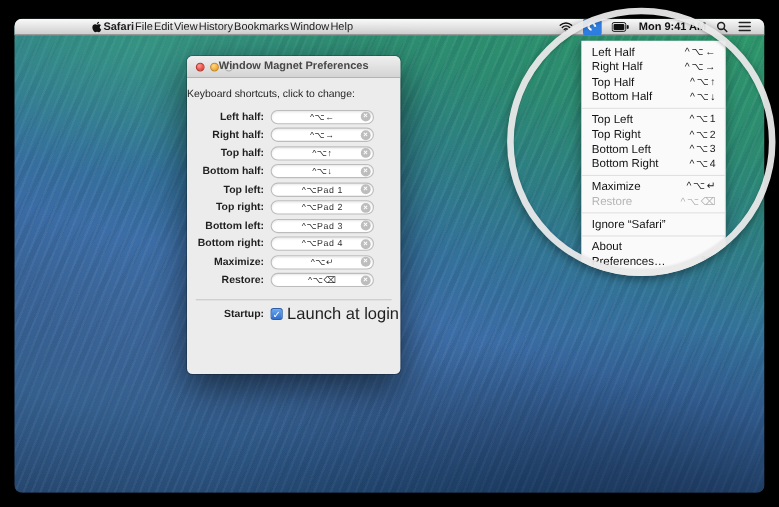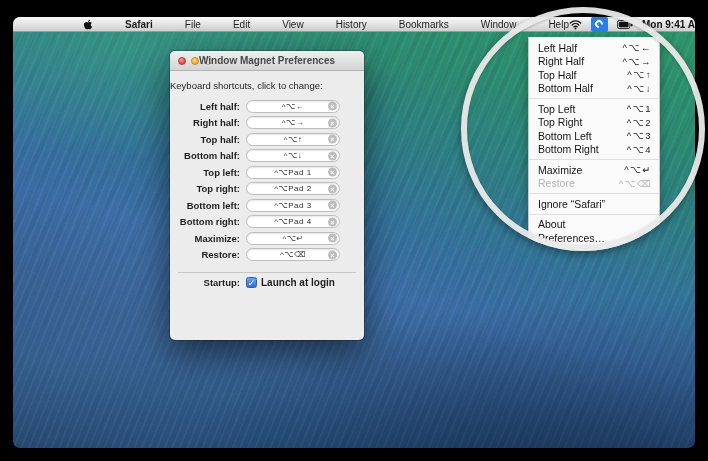--- a/index.html
+++ b/index.html
@@ -21,21 +21,21 @@
   }
 
   
   .menubar {
     position:absolute; left:0; top:0; width:100%; height:15px;
     background:linear-gradient(#fafafa,#cfcfcf);
     border-bottom:1px solid rgba(40,40,40,.45);
     display:flex; align-items:center;
     font-size:10px; color:#1d1d1d; padding:0 12px 0 70px;
   }
-  .mb-left { display:flex; align-items:center; gap:32px; }
+  .mb-left { display:flex; align-items:center; gap:1px; }
   .mb-item { white-space:nowrap; }
   .mb-app { font-weight:700; }
   .apple-logo svg { display:block; height:11px; width:10px; fill:#111; }
   .mb-right { margin-left:auto; display:flex; align-items:center; gap:9px; }
   .statusicon svg { display:block; }
   .magnet-chip {
     width:17px; height:15px; background:#2e7de0; border-radius:2px;
     display:flex; align-items:center; justify-content:center;
   }
   .magnet-swirl {
@@ -83,21 +83,21 @@
     color:#fff; font-size:7px; line-height:9px; text-align:center; font-weight:700;
   }
   .winsep { height:1px; background:#c7c7c7; margin:9px 8px 0; }
   .startup-row { display:flex; align-items:center; margin-top:4px; }
   .checkbox {
     width:11px; height:11px; border-radius:2.5px;
     background:linear-gradient(#6aa6ee,#2f6fd0);
     border:1px solid #2c5ea8; margin-right:4px;
     color:#fff; font-size:9px; line-height:10px; text-align:center; font-weight:700;
   }
-  .startup-text { font-size:10px; font-weight:700; color:#1f1f1f; }
+  .startup-text { font-size:15px; font-weight:400; color:#1f1f1f; }
 
   
   .menu-clip {
     position:absolute; left:461px; top:7px; width:244px; height:244px;
     border-radius:50%; overflow:hidden; z-index:5;
   }
   .dropdown {
     position:absolute; left:67px; top:30px; width:132px; height:232px;
     background:#fafafa; border:1px solid #c9c9c9; border-top:none;
     border-radius:0 0 4px 4px;

